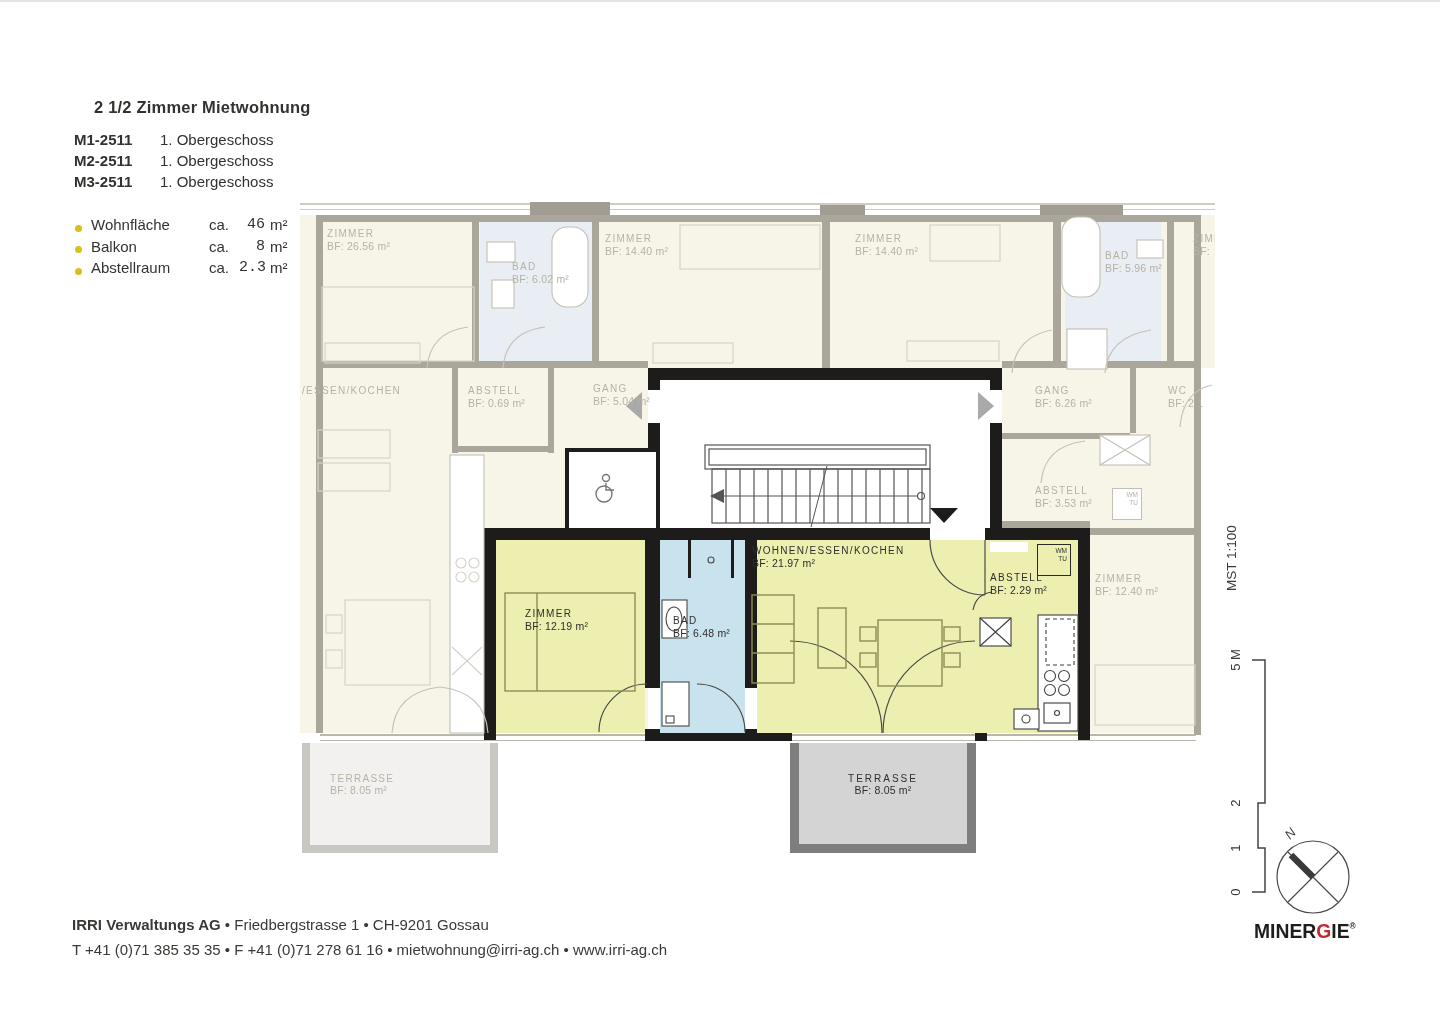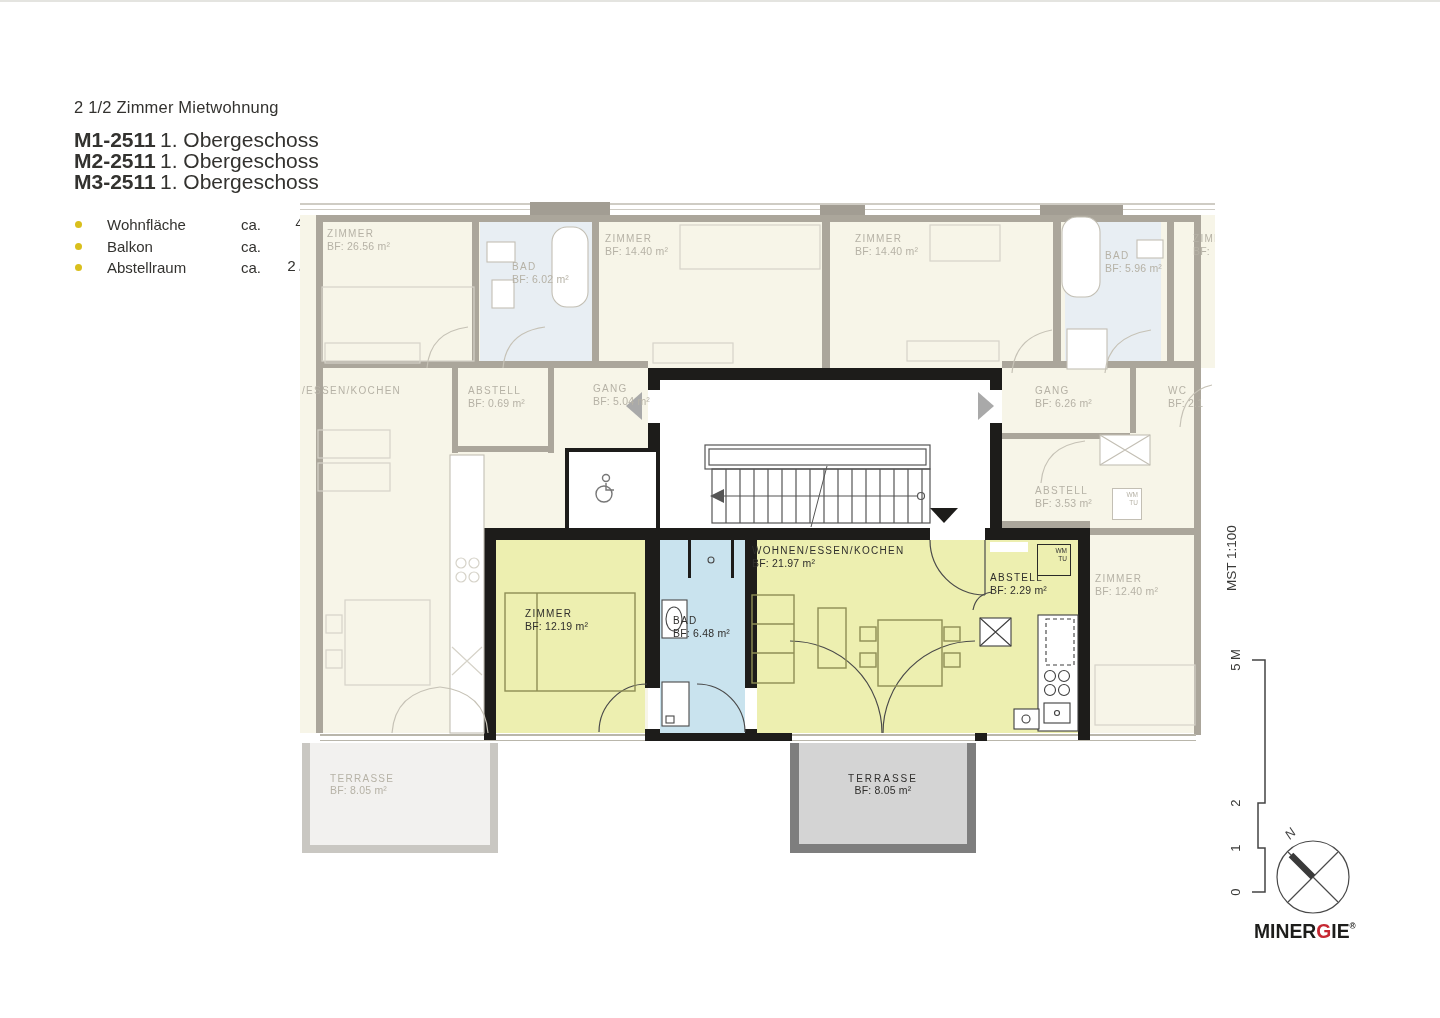--- a/index.html
+++ b/index.html
@@ -2,26 +2,26 @@
 <html><head>
 <meta charset="utf-8">
 <style>
   html,body{margin:0;padding:0;background:#fff;}
   #page{position:relative;width:1440px;height:1018px;background:#fff;overflow:hidden;
         font-family:"Liberation Sans",sans-serif;color:#33322f;}
   .top-edge{position:absolute;left:0;top:8;width:100%;height:2px;background:#e4e4e0;}
 
   
   #header{position:absolute;left:74px;top:98px;}
-  .h-title{font-size:16.5px;font-weight:normal;letter-spacing:.2px;}
-  .unit-row{display:flex;font-size:21px;line-height:21px;}
+  .h-title{font-size:16.5px;font-weight:bold;letter-spacing:.2px;margin-left:20px;}
+  .unit-row{display:flex;font-size:15px;line-height:21px;}
   .unit-code{font-weight:bold;width:86px;}
   #units{margin-top:12px;}
   #specs{margin-top:22px;}
-  .spec-row{display:flex;font-size:15px;line-height:21.5px;align-items:flex-start;gap:16px;}
+  .spec-row{display:flex;font-size:15px;line-height:21.5px;align-items:center;}
   .spec-dot{width:7px;height:7px;border-radius:50%;background:#d9bf1c;margin:7px 9px 0 1px;flex:none;}
   .spec-label{width:118px;}
   .spec-ca{width:30px;}
   .spec-num{width:26px;text-align:right;font-family:Liberation Mono, monospace;}
   .spec-unit{margin-left:5px;}
 
   
   #logo{position:absolute;left:1195px;top:90px;width:160px;height:110px;}
   .logo-dot{position:absolute;width:16px;height:16px;border-radius:50%;background:#e9d020;}
   .logo-stem{position:absolute;width:13px;background:#1c1c1c;}
@@ -390,13 +390,17 @@
     <g>
       <circle cx="133" cy="397" r="36" fill="none" stroke="#4a4a4a" stroke-width="1.2"></circle>
       <path d="M108,372 L158,422 M158,372 L108,422" stroke="#4a4a4a" stroke-width="1.2"></path>
       <path d="M133,397 L111,375" stroke="#3a3a3a" stroke-width="6.5"></path>
       <text x="110" y="360" transform="rotate(-45 110 360)" font-size="13" font-style="italic" fill="#444">N</text>
     </g>
   </svg>
 
   <div id="minergie"><span>MINER</span><span class="red">G</span><span>IE</span><sup>®</sup></div>
 
+  <div id="footer">
+    <div><b>IRRI Verwaltungs AG</b><span> • Friedbergstrasse 1 • CH-9201 Gossau</span></div>
+    <div>T +41 (0)71 385 35 35 • F +41 (0)71 278 61 16 • mietwohnung@irri-ag.ch • www.irri-ag.ch</div>
+  </div>
 </div>
 
 </body></html>

